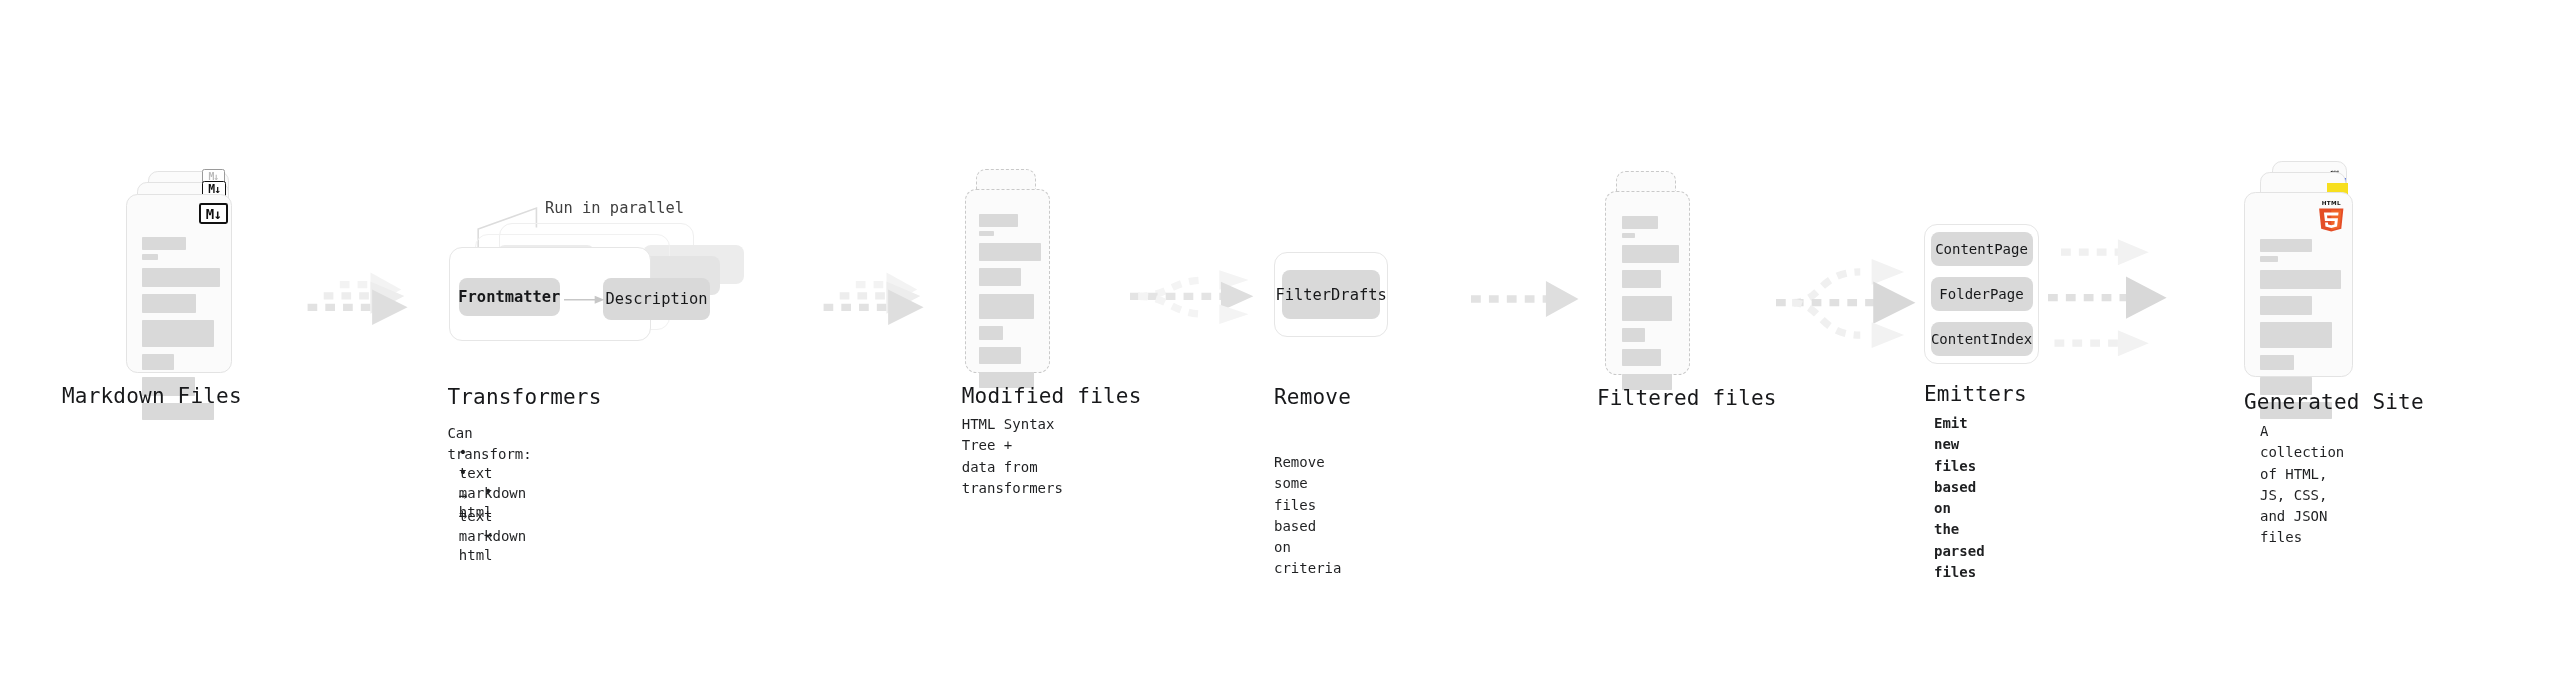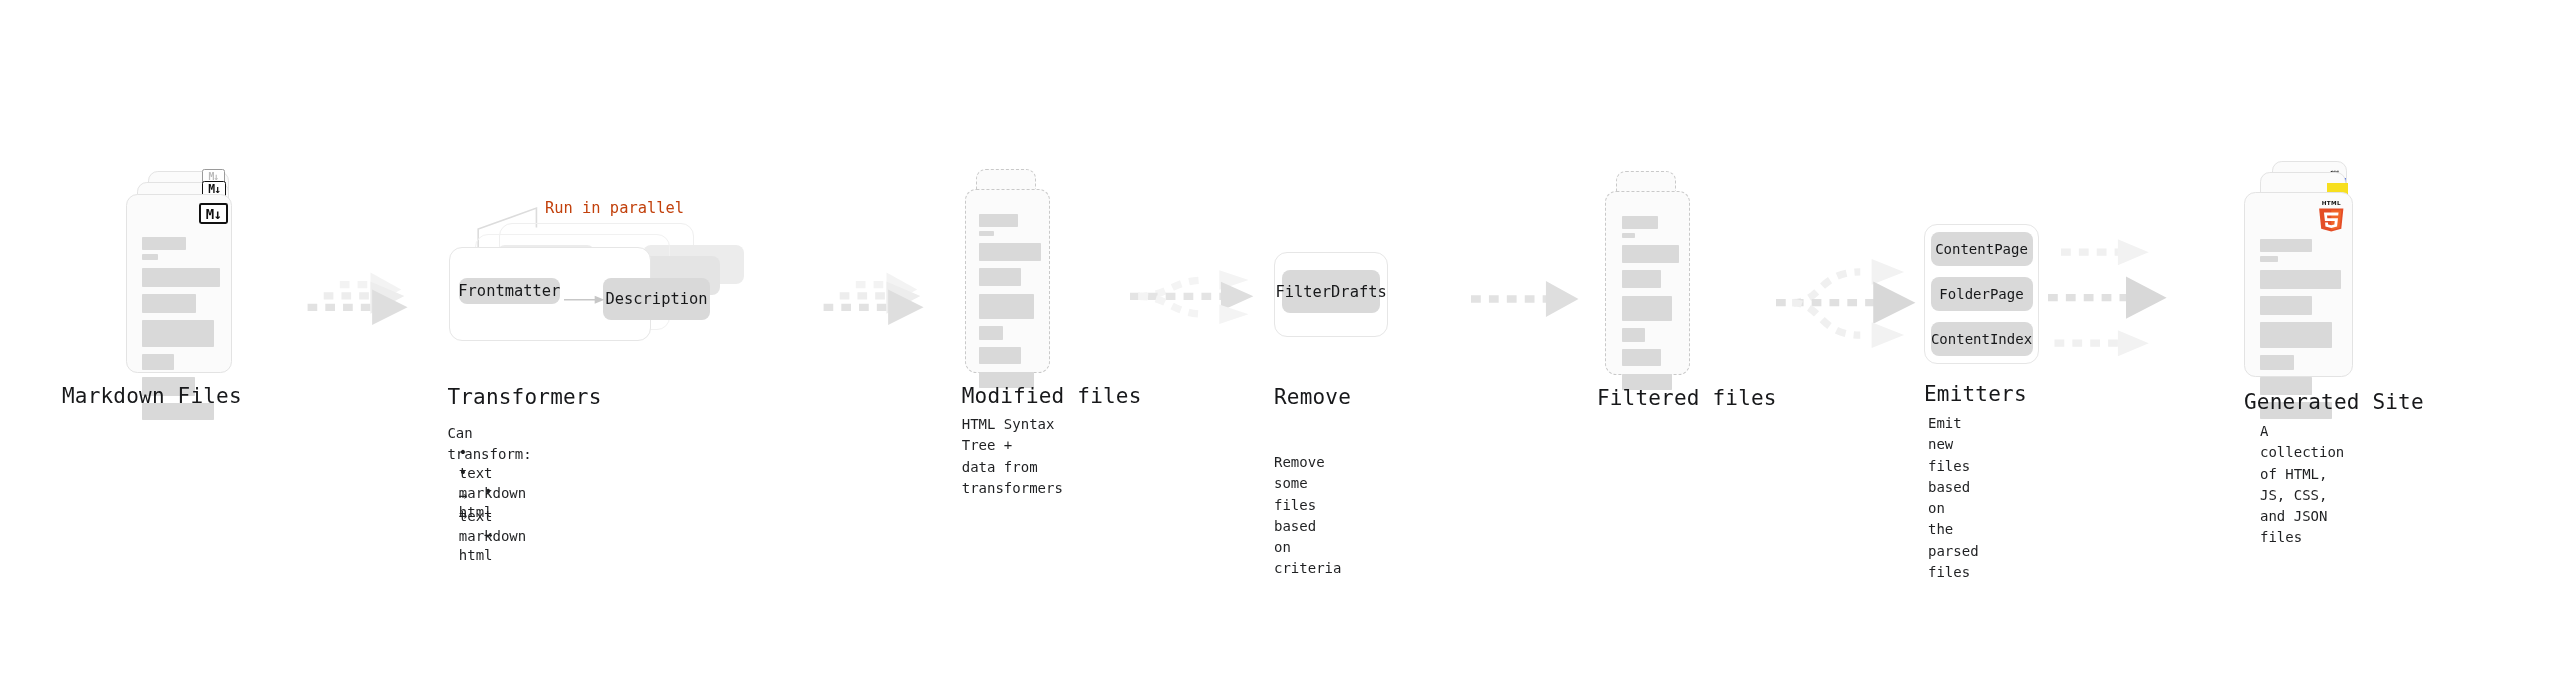--- a/index.html
+++ b/index.html
@@ -72,21 +72,21 @@
     display: flex; align-items: center; justify-content: center;
     font-size: 15.4px;
     color: #17181a;
     white-space: nowrap;
   }
   .chip.f1 { background:#ececec; color:transparent; }
   .chip.f2 { background:#e4e4e4; color:transparent; }
 
   .annot {
     font-size: 15.4px;
-    color: #c2410c;
+    color: #404040;
     white-space: nowrap;
   }
 
   svg { display: block; overflow: visible; }
 </style>
 </head>
 <body>
 
 <div id="stage">
 
@@ -155,21 +155,21 @@
       <polygon points="38,2 50,7 38,12" fill="#ececec"></polygon>
     </svg>
     <svg class="abs" style="left:122px;top:89px;" width="42" height="11.4" viewBox="0 0 52 14">
       <line x1="0" y1="7" x2="40" y2="7" stroke="#e6e6e6" stroke-width="2"></line>
       <polygon points="38,2 50,7 38,12" fill="#e6e6e6"></polygon>
     </svg>
 
     <div class="abs panel" style="left:0px;top:42px;width:202px;height:94px;">
     </div>
 
-    <div class="chip" style="left:9.8px;top:73px;width:101px;height:26px;">
+    <div class="chip" style="left:9.8px;top:73px;width:101px;height:38px;font-weight:bold;">
       <span>Frontmatter</span>
     </div>
     <div class="chip" style="left:154px;top:73px;width:107px;height:42px;">
       <span>Description</span>
     </div>
     <svg class="abs" style="left:115px;top:89px;" width="42" height="11.4" viewBox="0 0 52 14">
       <line x1="0" y1="7" x2="40" y2="7" stroke="#c7c7c7" stroke-width="2"></line>
       <polygon points="38,2 50,7 38,12" fill="#c7c7c7"></polygon>
     </svg>
 
@@ -221,21 +221,21 @@
       </g>
       <polygon points="110,-6 146,6 110,18" fill="#f4f4f4"></polygon>
       <polygon points="112,8 152,26 112,44" fill="#dedede"></polygon>
       <polygon points="110,36 146,48 110,60" fill="#f4f4f4"></polygon>
     </svg>
   </div>
 
   <div class="abs" style="left:1274px;top:252px;">
     <div class="abs panel" style="left:0px;top:0px;width:114px;height:85px;">
     </div>
-    <div class="chip" style="left:8.1px;top:18px;width:98px;height:43px;">
+    <div class="chip" style="left:8.1px;top:18px;width:98px;height:49px;">
       <span>FilterDrafts</span>
     </div>
     <div class="abs sec-title" style="left:0px;top:133px;">Remove</div>
     <div class="abs sec-sub" style="left:0px;top:164px;margin-top:36px;">Remove some files based
 on criteria</div>
   </div>
 
   <div class="abs" style="left:1471px;top:281px;">
     <svg width="114" height="36" viewBox="0 0 140 44">
       <line x1="0" y1="22" x2="98" y2="22" stroke="#e2e2e2" stroke-width="9" stroke-dasharray="12 10"></line>
@@ -279,21 +279,21 @@
     <div class="chip" style="left:6.5px;top:8.1px;width:102px;height:34px;font-size:14px;">
       <span>ContentPage</span>
     </div>
     <div class="chip" style="left:6.5px;top:53px;width:102px;height:34px;font-size:14px;">
       <span>FolderPage</span>
     </div>
     <div class="chip" style="left:6.5px;top:98px;width:102px;height:34px;font-size:14px;">
       <span>ContentIndex</span>
     </div>
     <div class="abs sec-title" style="left:0px;top:158px;">Emitters</div>
-    <div class="abs sec-sub" style="left:4px;top:189px;">Emit new files based on
+    <div class="abs sec-sub" style="left:10px;top:189px;font-weight:bold;">Emit new files based on
 the parsed files</div>
   </div>
 
   <div class="abs" style="left:2048px;top:231px;">
     <svg width="130" height="130" viewBox="0 0 160 160">
       <g stroke-dasharray="12 10" stroke-width="9" fill="none">
         <line x1="16" y1="26" x2="92" y2="26" stroke="#f0f0f0"></line>
         <line x1="0" y1="82" x2="104" y2="82" stroke="#e0e0e0"></line>
         <line x1="8" y1="138" x2="92" y2="138" stroke="#f0f0f0"></line>
       </g>

